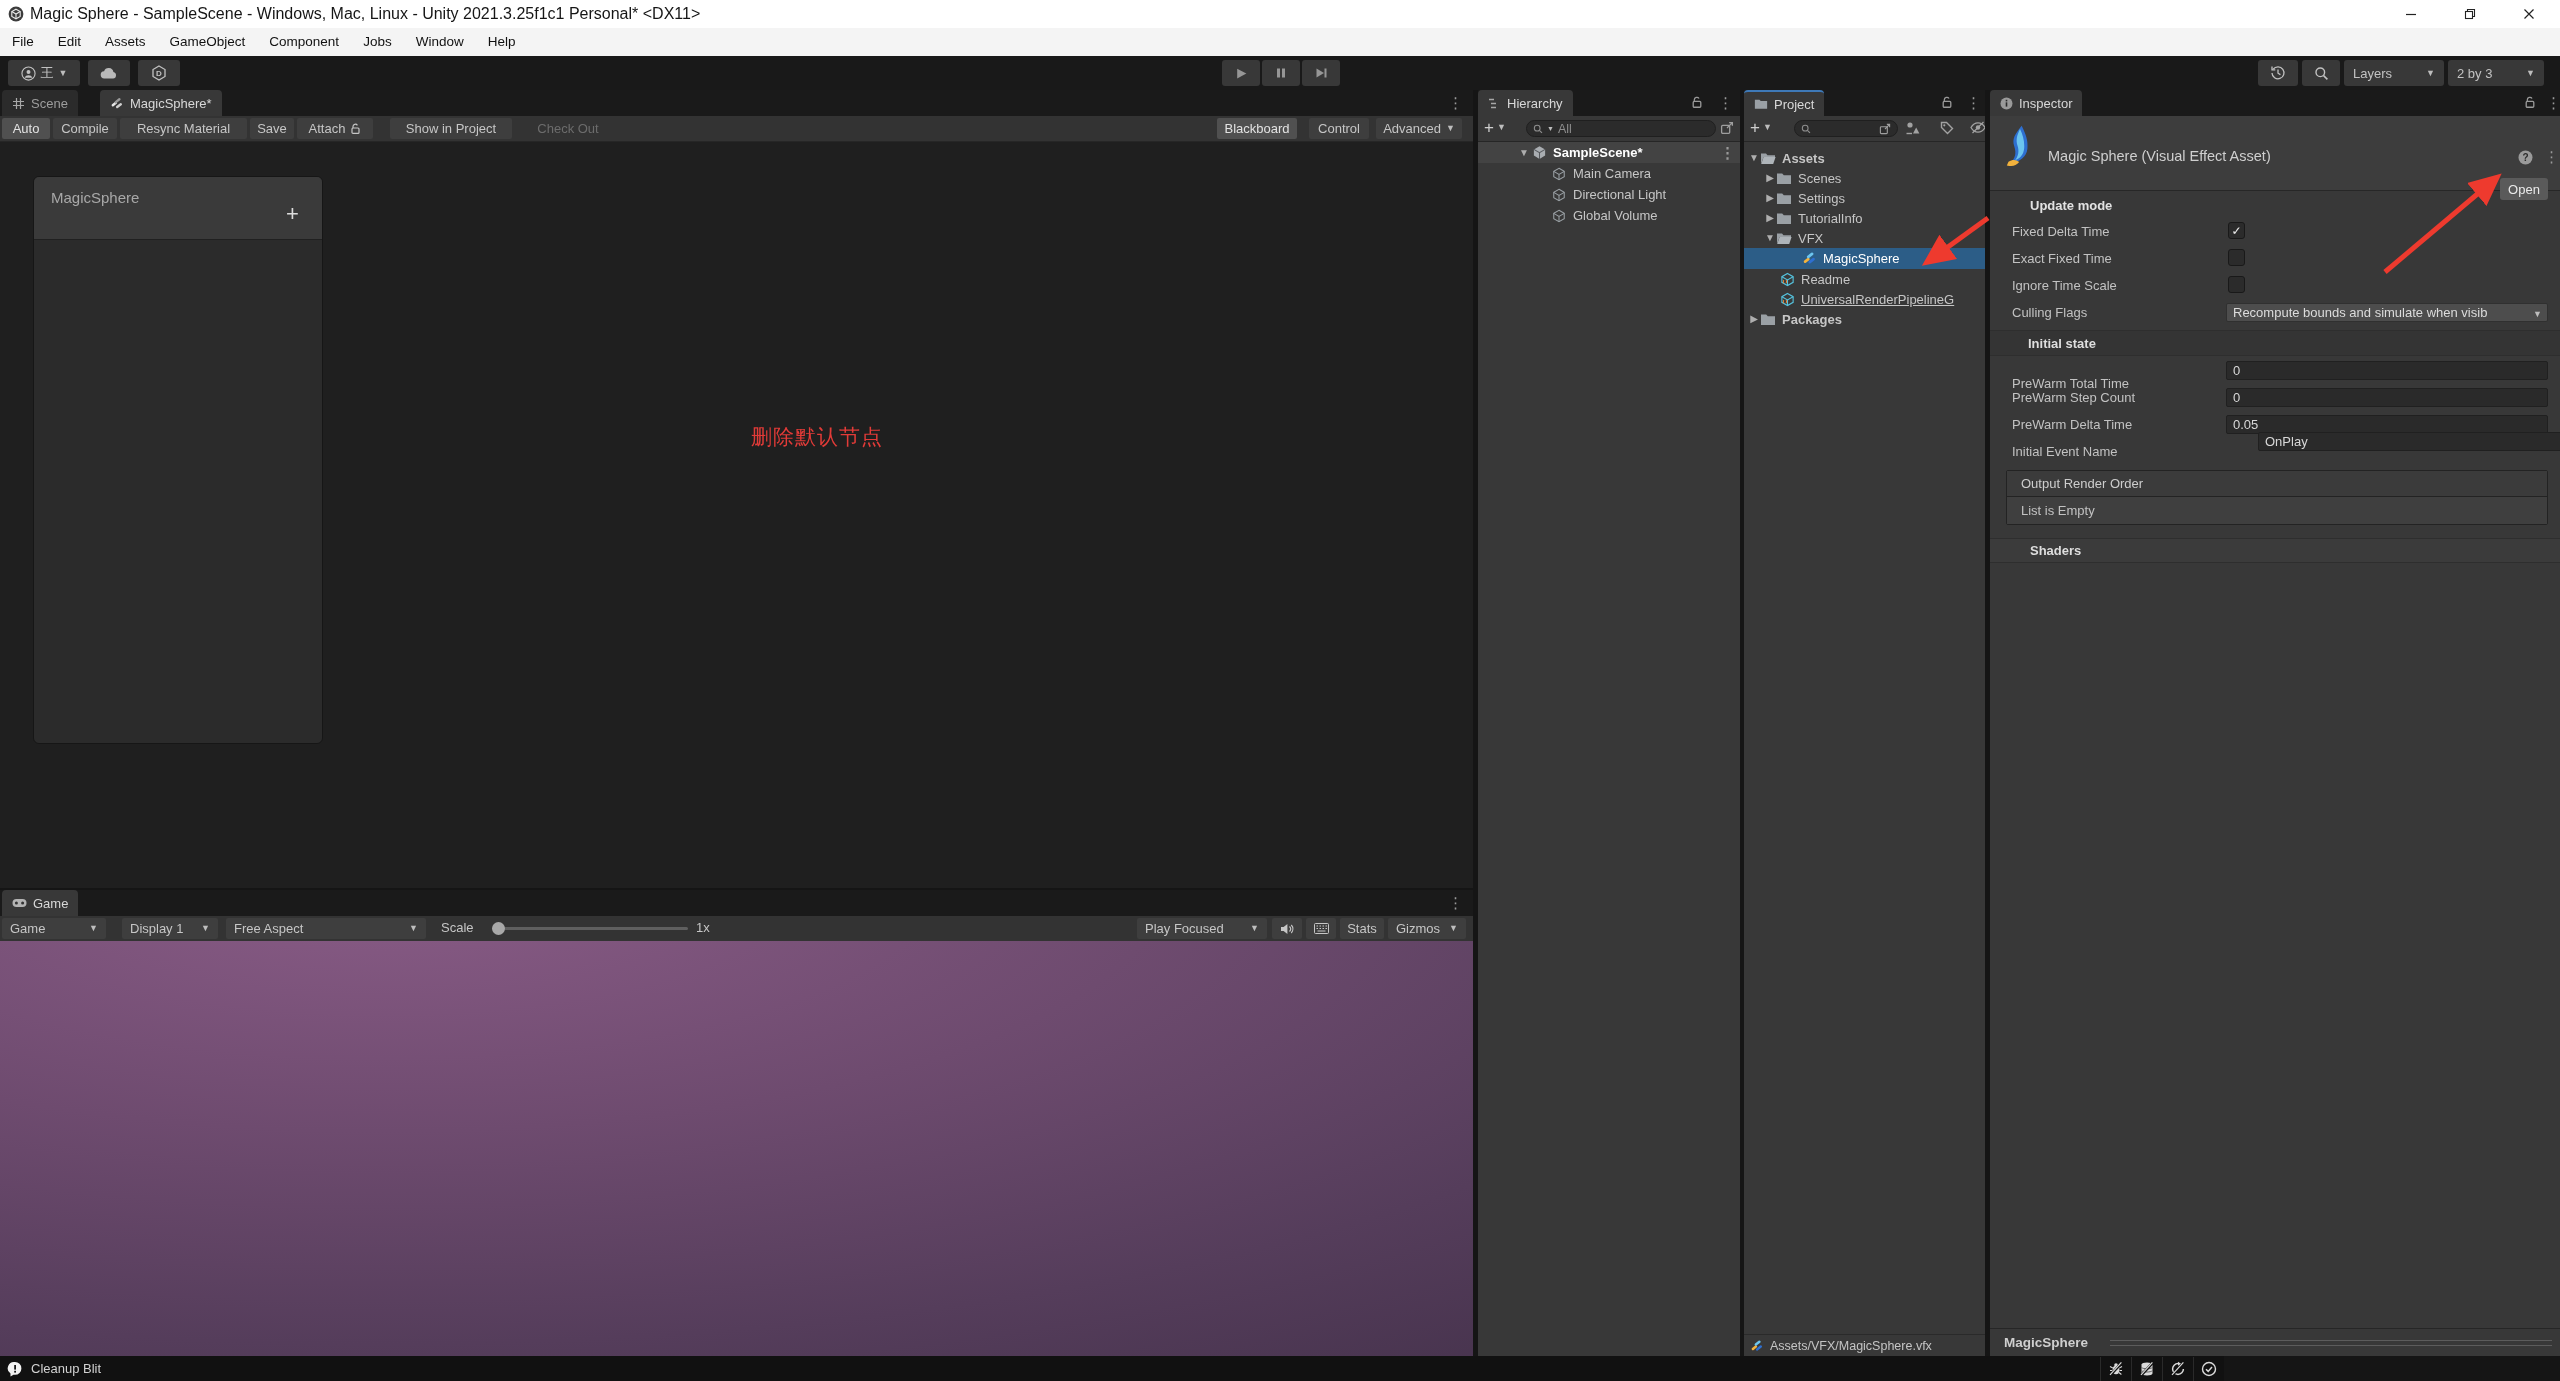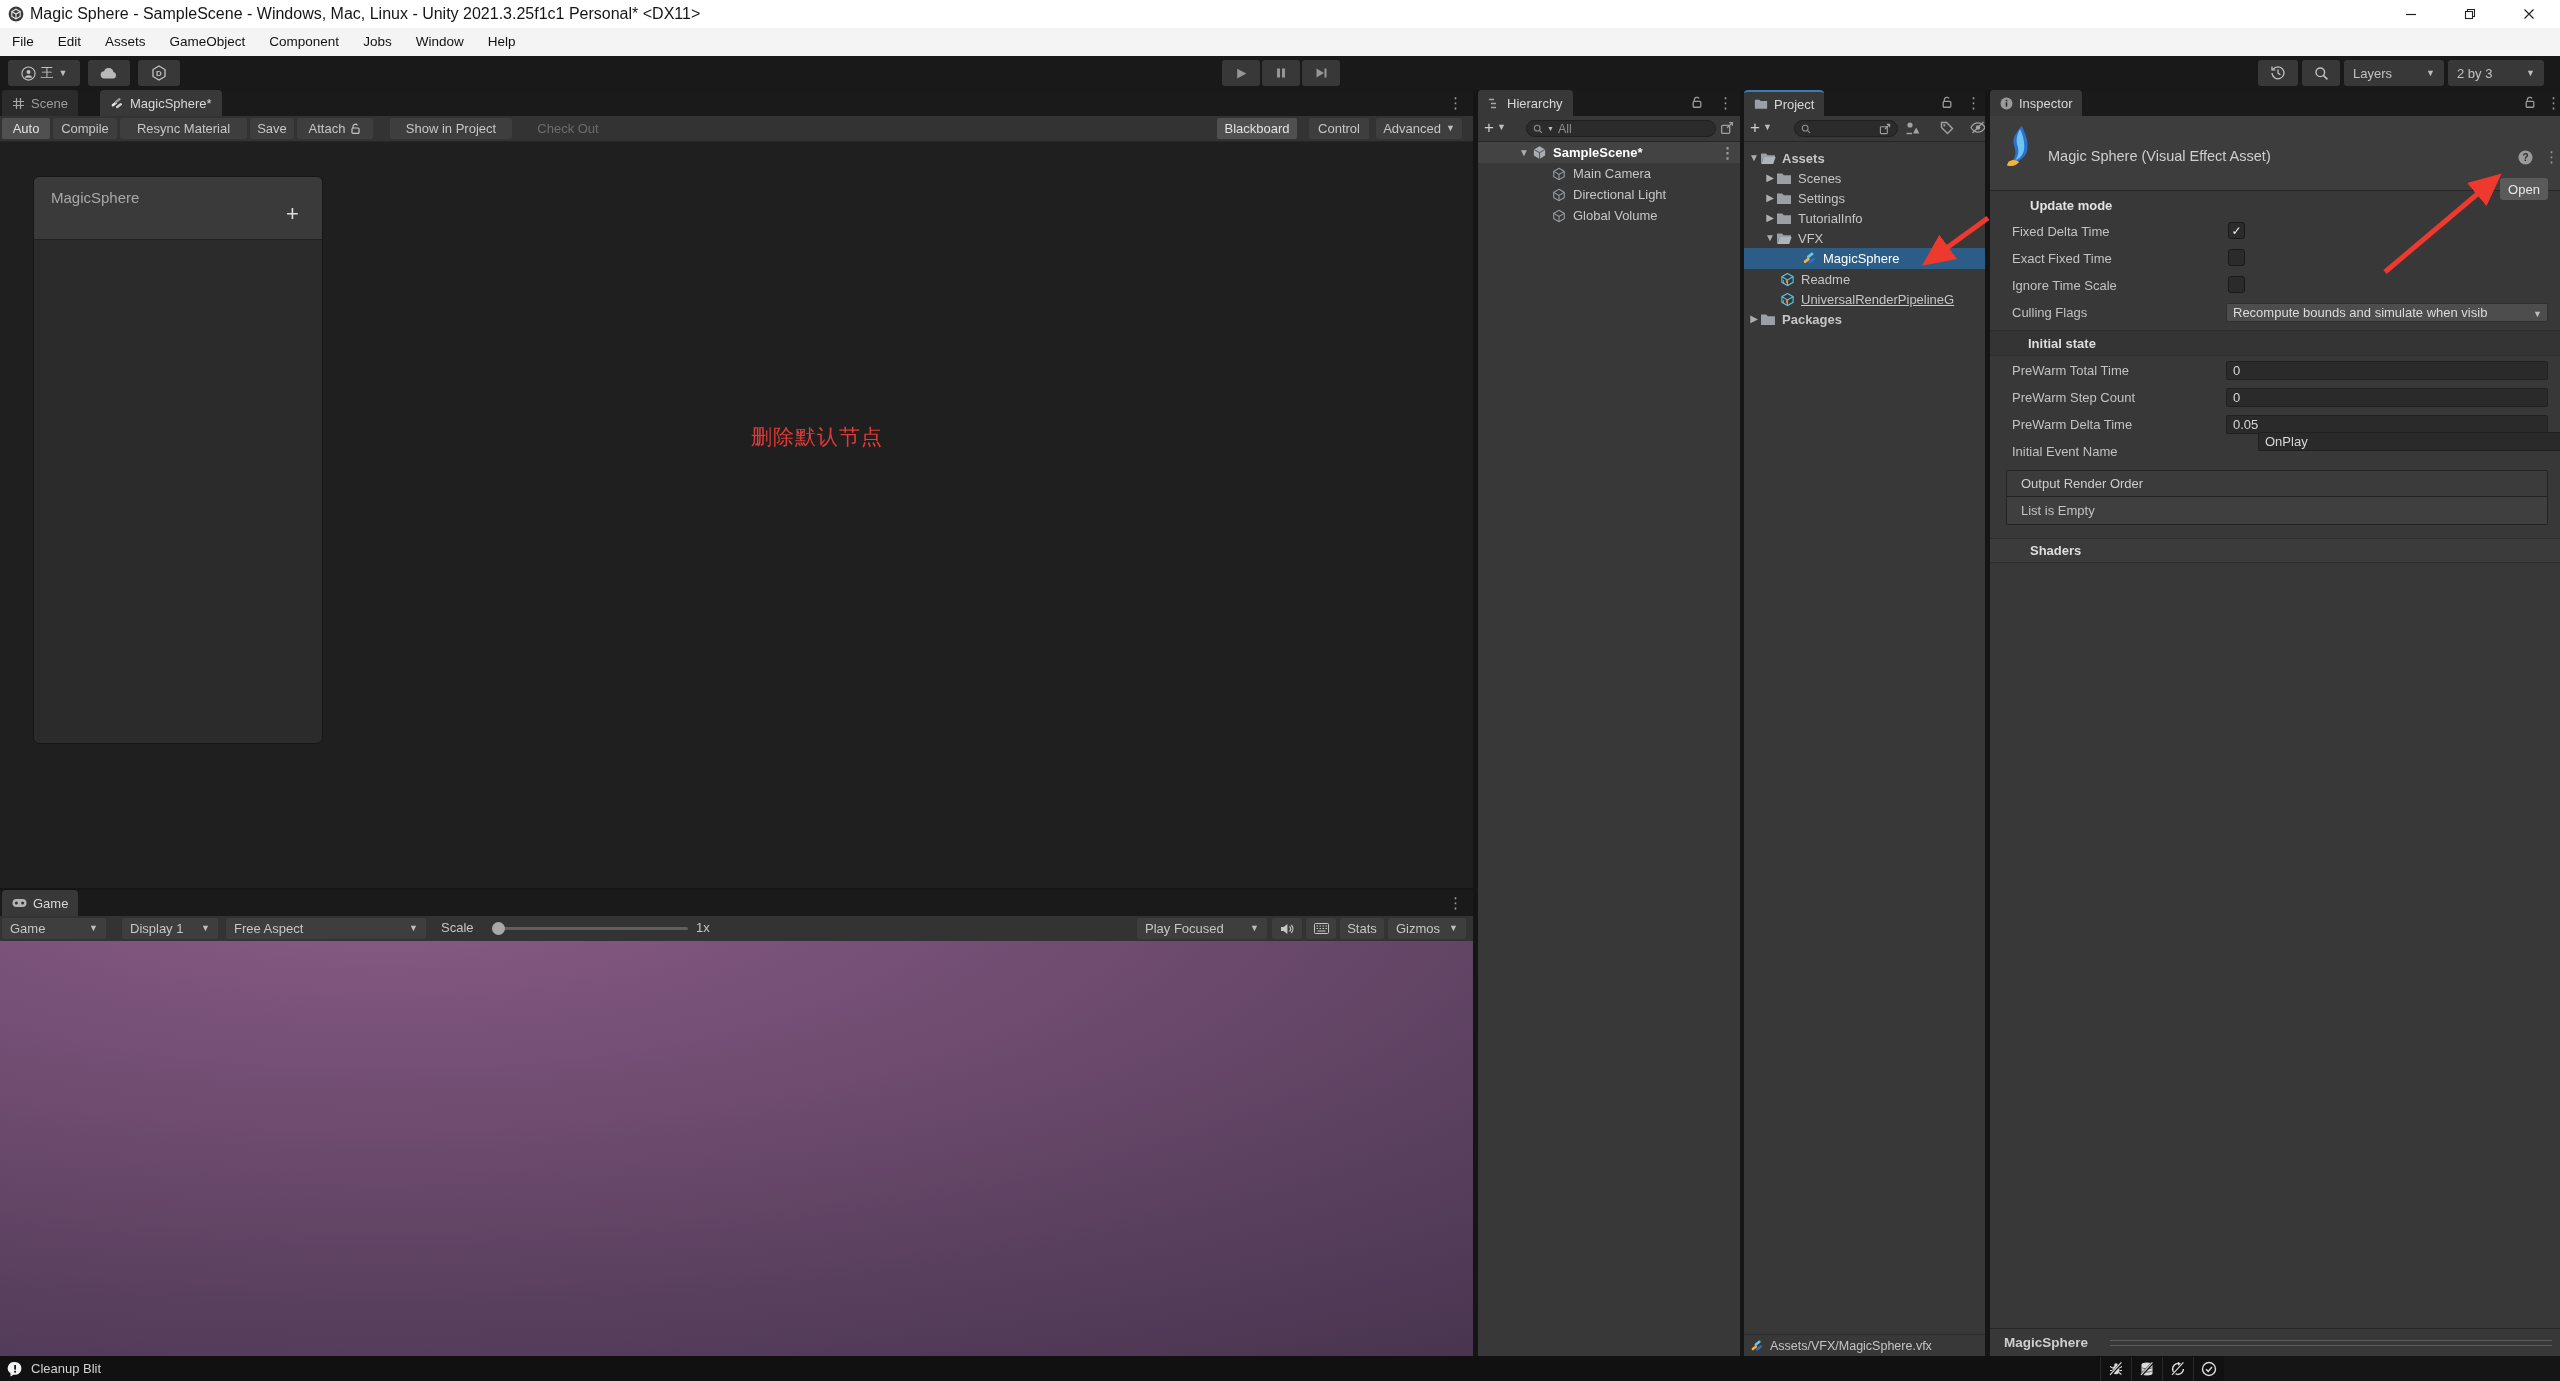--- a/index.html
+++ b/index.html
@@ -608,21 +608,21 @@
   <span class="ilabel" style="top:215px;">Culling Flags</span>
   <div class="ifield" style="top:213px;background:#4d4d4d;border-color:#303030;color:#dcdcdc;padding-right:18px;overflow:hidden;white-space:nowrap;">
     <span style="overflow:hidden;white-space:nowrap;">Recompute bounds and simulate when visib</span>
     <span class="caret abs" style="right:5px;top:6px;position:absolute;">▼</span>
   </div>
 
   <div class="band" style="top:240px;height:24px;">
     <span style="margin-left:38px;">Initial state</span>
   </div>
 
-  <span class="ilabel" style="top:273px;">PreWarm Total Time</span>
+  <span class="ilabel" style="top:286px;">PreWarm Total Time</span>
   <div class="ifield" style="top:271px;">
       <span>0</span>
     </div>
   <span class="ilabel" style="top:300px;">PreWarm Step Count</span>
   <div class="ifield" style="top:298px;">
       <span>0</span>
     </div>
   <span class="ilabel" style="top:327px;">PreWarm Delta Time</span>
   <div class="ifield" style="top:325px;">
       <span>0.05</span>

